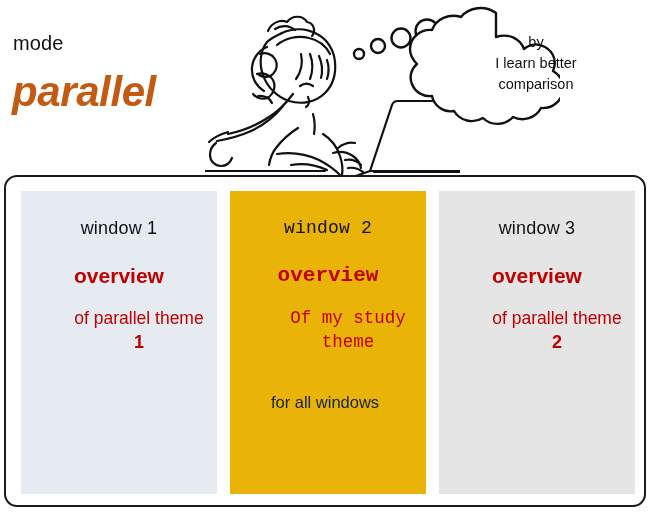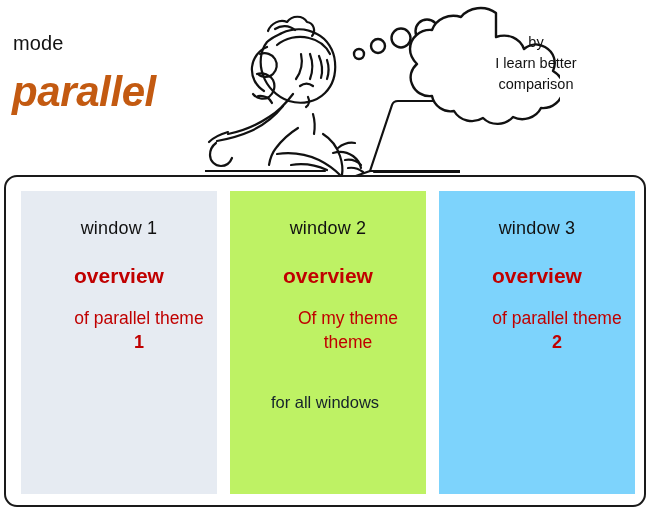--- a/index.html
+++ b/index.html
@@ -221,32 +221,32 @@
       <div class="panel-inner">
         <div class="window-label">window 1</div>
         <div class="overview-label">overview</div>
         <div class="theme-label">
           <span>of parallel theme</span>
           <span class="theme-num">1</span>
         </div>
       </div>
     </div>
 
-    <div class="panel" style="background:#bef264;">
+    <div class="panel" style="background:#eab308;font-family:Liberation Mono, monospace;">
       <div class="panel-inner">
         <div class="window-label">window 2</div>
         <div class="overview-label">overview</div>
         <div class="theme-label">
-          <span>Of my theme</span>
+          <span>Of my study</span>
           <span class="theme-num" style="font-weight:normal;font-size:17.5px;">theme</span>
         </div>
       </div>
     </div>
 
-    <div class="panel" style="background:#7dd3fc;">
+    <div class="panel" style="background:#e5e5e5;">
       <div class="panel-inner">
         <div class="window-label">window 3</div>
         <div class="overview-label">overview</div>
         <div class="theme-label">
           <span>of parallel theme</span>
           <span class="theme-num">2</span>
         </div>
       </div>
     </div>
 

